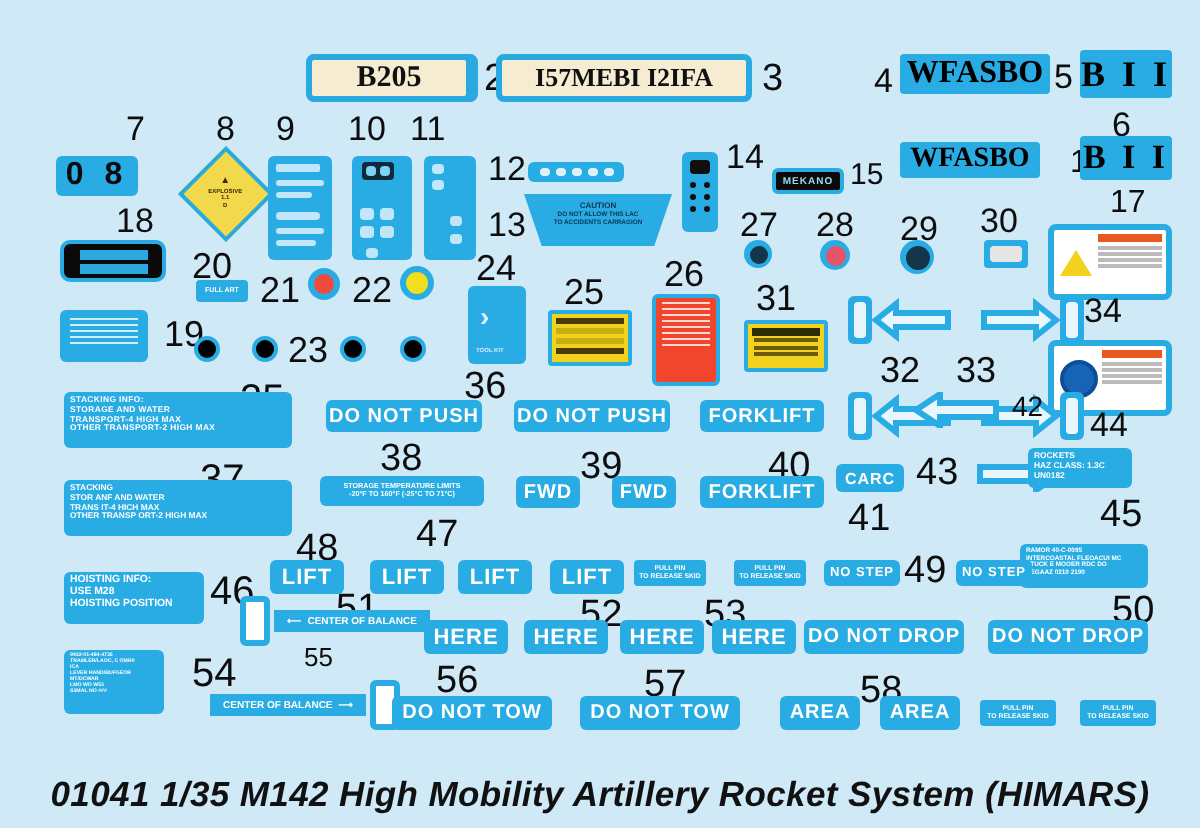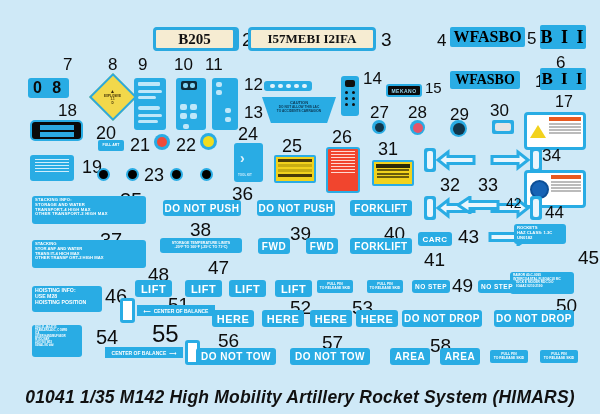--- a/index.html
+++ b/index.html
@@ -353,21 +353,21 @@
   <div class="n" style="left:458px;top:227px;font-size:19px;">43</div>
   <svg style="position:absolute;left:488px;top:228px;" width="44" height="18" viewBox="0 0 44 18">
     <path d="M42 9 L30 1 L30 5.5 L2 5.5 L2 12.5 L30 12.5 L30 17 Z" fill="#eaf6fd" stroke="#29ace4" stroke-width="3"></path>
   </svg>
 
   <div class="multi" style="left:514px;top:224px;width:52px;height:20px;font-size:4.2px;">
     <div>ROCKETS</div>
     <div>HAZ CLASS: 1.3C</div>
     <div>UN0182</div>
   </div>
-  <div class="n" style="left:578px;top:248px;font-size:19px;">45</div>
+  <div class="n" style="left:550px;top:248px;font-size:19px;">45</div>
 
   <div class="multi" style="left:510px;top:272px;width:64px;height:22px;font-size:3.2px;">
     <div>RAMOR 40-C-0095</div>
     <div>INTERCOASTAL FLEOACUI MC</div>
     <div>STUCK E MOOER RDC DO</div>
     <div>NEGAAZ 0210 2190</div>
   </div>
   <div class="n" style="left:556px;top:296px;font-size:19px;">50</div>
 
   <div class="n" style="left:208px;top:258px;font-size:19px;">47</div>
@@ -395,21 +395,21 @@
   <div class="n" style="left:290px;top:298px;font-size:19px;">52</div>
   <div class="n" style="left:352px;top:298px;font-size:19px;">53</div>
 
   <div class="cob" style="left:120px;top:298px;">
     <div class="cobbox" style="width:9px;height:19px;"></div>
     <div class="cobbar" style="width:78px;height:11px;font-size:5px;margin-left:2px;">
       <span style="margin-right:3px;">⟵</span>
       <span>CENTER OF BALANCE</span>
     </div>
   </div>
-  <div class="n" style="left:152px;top:322px;font-size:24px;">55</div>
+  <div class="n" style="left:152px;top:322px;font-size:13px;">55</div>
   <div class="cob" style="left:105px;top:340px;">
     <div class="cobbar" style="width:78px;height:11px;font-size:5px;margin-right:2px;">
       <span>CENTER OF BALANCE</span>
       <span style="margin-left:3px;">⟶</span>
     </div>
     <div class="cobbox" style="width:9px;height:19px;"></div>
   </div>
 
   <div class="chip" style="left:212px;top:310px;width:42px;height:17px;font-size:11px;">HERE</div>
   <div class="chip" style="left:262px;top:310px;width:42px;height:17px;font-size:11px;">HERE</div>

